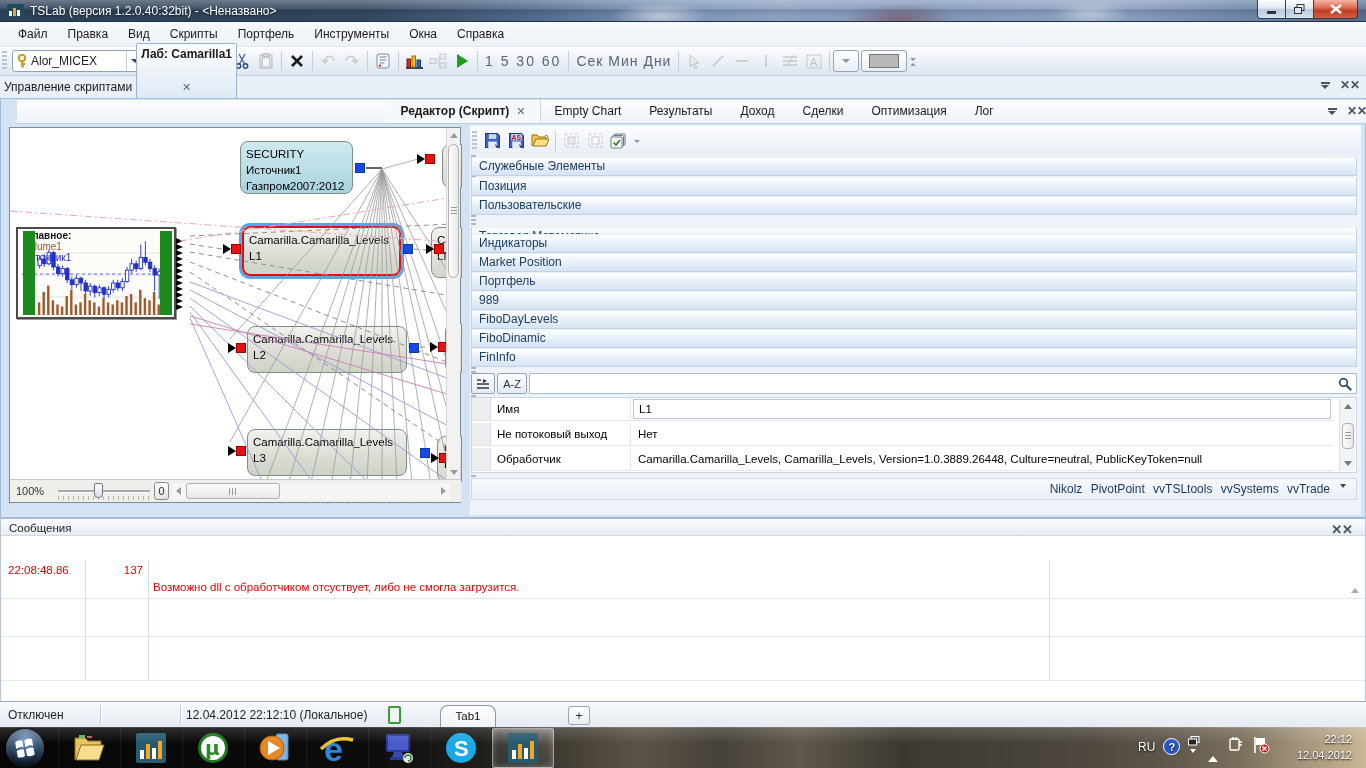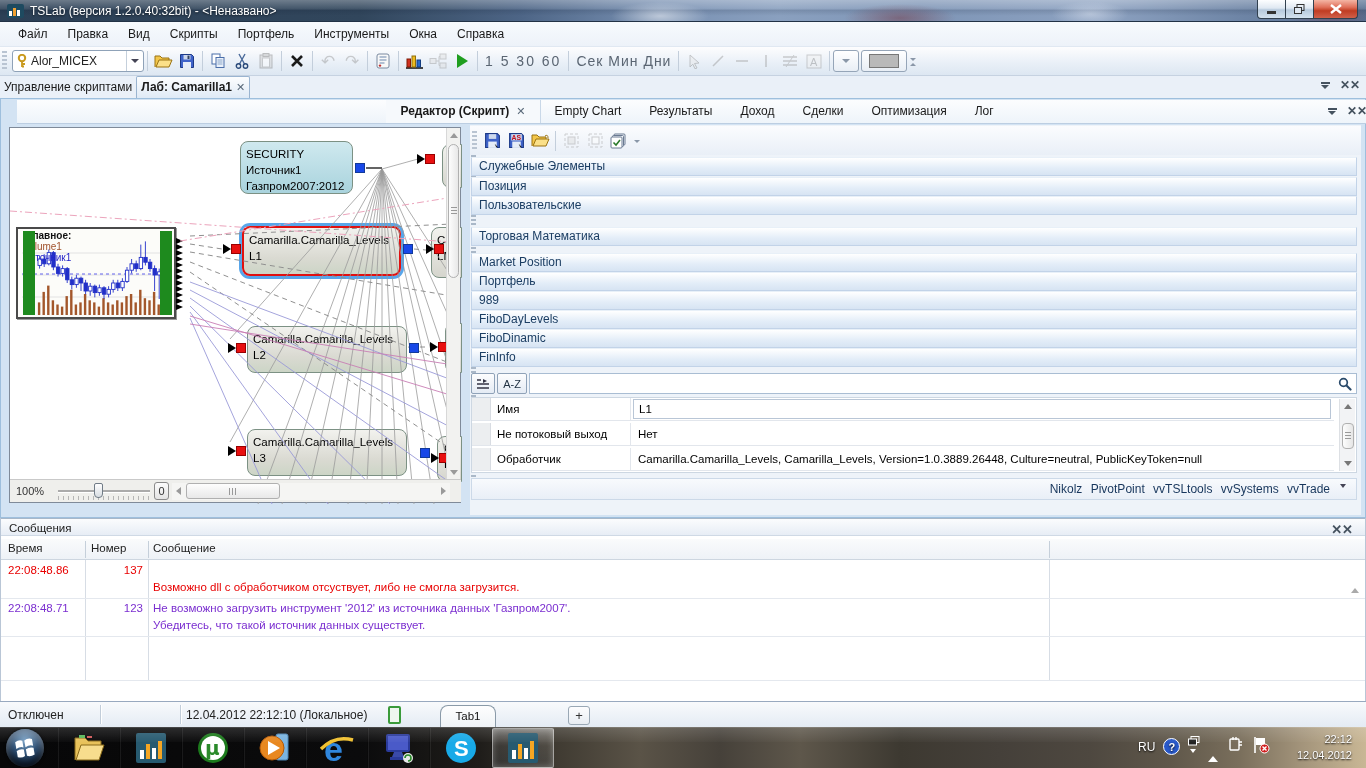--- a/index.html
+++ b/index.html
@@ -39,21 +39,21 @@
 .tftext{color:#5a6572;font-size:14px;padding:0 4px;}
 .playtri{width:0;height:0;border-top:7px solid transparent;border-bottom:7px solid transparent;border-left:11px solid #1f9e1f;}
 .glyph{font-size:15px;color:#8a97a8;}
 #swatchbtn{width:46px;height:22px;border:1px solid #95a5b8;border-radius:3px;background:linear-gradient(#fff,#e8eef5);display:flex;align-items:center;justify-content:center;margin-left:2px;}
 #swatch{width:30px;height:14px;background:#b9b9b9;border:1px solid #777;}
 .minigrip{display:flex;flex-direction:column;align-items:center;margin-left:3px;}
 .minigrip b{width:0;height:0;border-left:3px solid transparent;border-right:3px solid transparent;border-top:3px solid #8a97a8;margin-top:2px;}
 
 #tabrow1{left:0;top:76px;width:1366px;height:22px;background:#eaf0f8;display:flex;align-items:flex-end;}
 .tab1{padding:0 4px;line-height:21px;color:#1a1a1a;}
-.tab1.active{background:linear-gradient(#fcfdfe,#dfeaf6);border:1px solid #9ab4d0;border-bottom:none;font-weight:bold;border-radius:2px 2px 0 0;display:flex;align-items:center;gap:4px;}
+.tab1.active{background:linear-gradient(#fcfdfe,#dfeaf6);border:1px solid #9ab4d0;border-bottom:none;font-weight:bold;border-radius:2px 2px 0 0;display:flex;align-items:center;gap:12px;flex-direction:column;}
 .xglyph{color:#5a6a7a;font-size:11px;font-weight:normal;}
 .xglyph::before,.xdock::before,#msgclose::before{content:"\2715";}
 .dockicons{position:absolute;right:6px;top:4px;display:flex;gap:10px;align-items:center;}
 .pinicon{display:flex;flex-direction:column;align-items:center;}
 .pinicon s{display:block;width:9px;height:2px;background:#45525f;text-decoration:none;}
 .pinicon b{width:0;height:0;border-left:4px solid transparent;border-right:4px solid transparent;border-top:4px solid #45525f;margin-top:1px;}
 .xdock{color:#45525f;font-size:12px;font-weight:bold;line-height:10px;}
 
 #mainframe{left:0;top:98px;width:1366px;height:420px;background:#d3e3f3;border:1px solid #9ebfdd;}
 #tabrow2{position:absolute;left:16px;top:1px;width:1360px;height:24px;background:linear-gradient(#fcfdfe,#eef4fa);border-bottom:1px solid #bccee2;display:flex;align-items:center;justify-content:center;}
@@ -685,20 +685,21 @@
             </svg>
           </div>
         <div class="minigrip">
             <b></b>
           </div>
       </div>
       <div class="cats" style="top:32px;">Служебные Элементы</div>
       <div class="cats" style="top:52px;">Позиция</div>
       <div class="cats" style="top:71px;">Пользовательские</div>
       <div class="cats" style="top:102px;">Торговая Математика</div>
+      <div class="cats" style="top:109px;">Индикаторы</div>
       <div class="cats" style="top:128px;">Market Position</div>
       <div class="cats" style="top:147px;">Портфель</div>
       <div class="cats" style="top:166px;">989</div>
       <div class="cats" style="top:185px;">FiboDayLevels</div>
       <div class="cats" style="top:204px;">FiboDinamic</div>
       <div class="cats" style="top:223px;">FinInfo</div>
 
       <div id="searchrow">
         <div class="srbtn" id="srb1">
             <svg width="14" height="12">
@@ -757,43 +758,29 @@
         <span>Nikolz  PivotPoint  vvTSLtools  vvSystems  vvTrade</span>
         <span id="tagsdrop"><span class="dar" style="border-top-color:#445;border-left-width:3.5px;border-right-width:3.5px;"></span></span>
       </div>
     </div>
   </div>
 
   <div class="abs" id="messages">
     <div id="msgtitle"><span>Сообщения</span>
       <span id="msgclose">✕</span>
     </div>
-    <div id="msghead">
-      <span class="mh" style="left:7px;">Время</span>
-      <span class="mh" style="left:90px;">Номер</span>
-      <span class="mh" style="left:152px;">Сообщение</span>
-      <span class="abs" style="left:84px;top:2px;width:1px;height:17px;background:#c5cfda;"></span>
-      <span class="abs" style="left:147px;top:2px;width:1px;height:17px;background:#c5cfda;"></span>
-      <span class="abs" style="left:1048px;top:2px;width:1px;height:17px;background:#c5cfda;"></span>
-    </div>
     <div class="mcolsep" style="left:84px;top:42px;height:120px;"></div>
     <div class="mcolsep" style="left:147px;top:42px;height:120px;"></div>
     <div class="mcolsep" style="left:1048px;top:42px;height:120px;"></div>
     <div class="msg-row" id="mrow0" style="top: 43px; color: rgb(232, 0, 0);">
       <span class="t">22:08:48.86</span>
       <span class="n">137</span>
       <span class="m2">Возможно dll с обработчиком отсуствует, либо не смогла загрузится.</span>
     </div>
     <div class="mrowline" style="top:80px;"></div>
-    <div class="msg-row" id="mrow1" style="top: 81px; color: rgb(123, 47, 208);">
-      <span class="t">22:08:48.71</span>
-      <span class="n">123</span>
-      <span class="m1">Не возможно загрузить инструмент '2012' из источника данных 'Газпром2007'.</span>
-      <span class="m2">Убедитесь, что такой источник данных существует.</span>
-    </div>
     <div class="mrowline" style="top:118px;"></div>
     <div class="mrowline" style="top:162px;"></div>
     <span class="abs" id="msgscrollup"><span class="sarrow up" style="border-bottom-color:#aaa;"></span></span>
   </div>
 
   <div class="abs" id="statusbar">
     <span class="s" style="left:8px;">Отключен</span>
     <span class="ssep" style="left:100px;"></span>
     <span class="s" style="left:186px;">12.04.2012 22:12:10 (Локальное)</span>
     <span class="ssep" style="left:180px;"></span>

